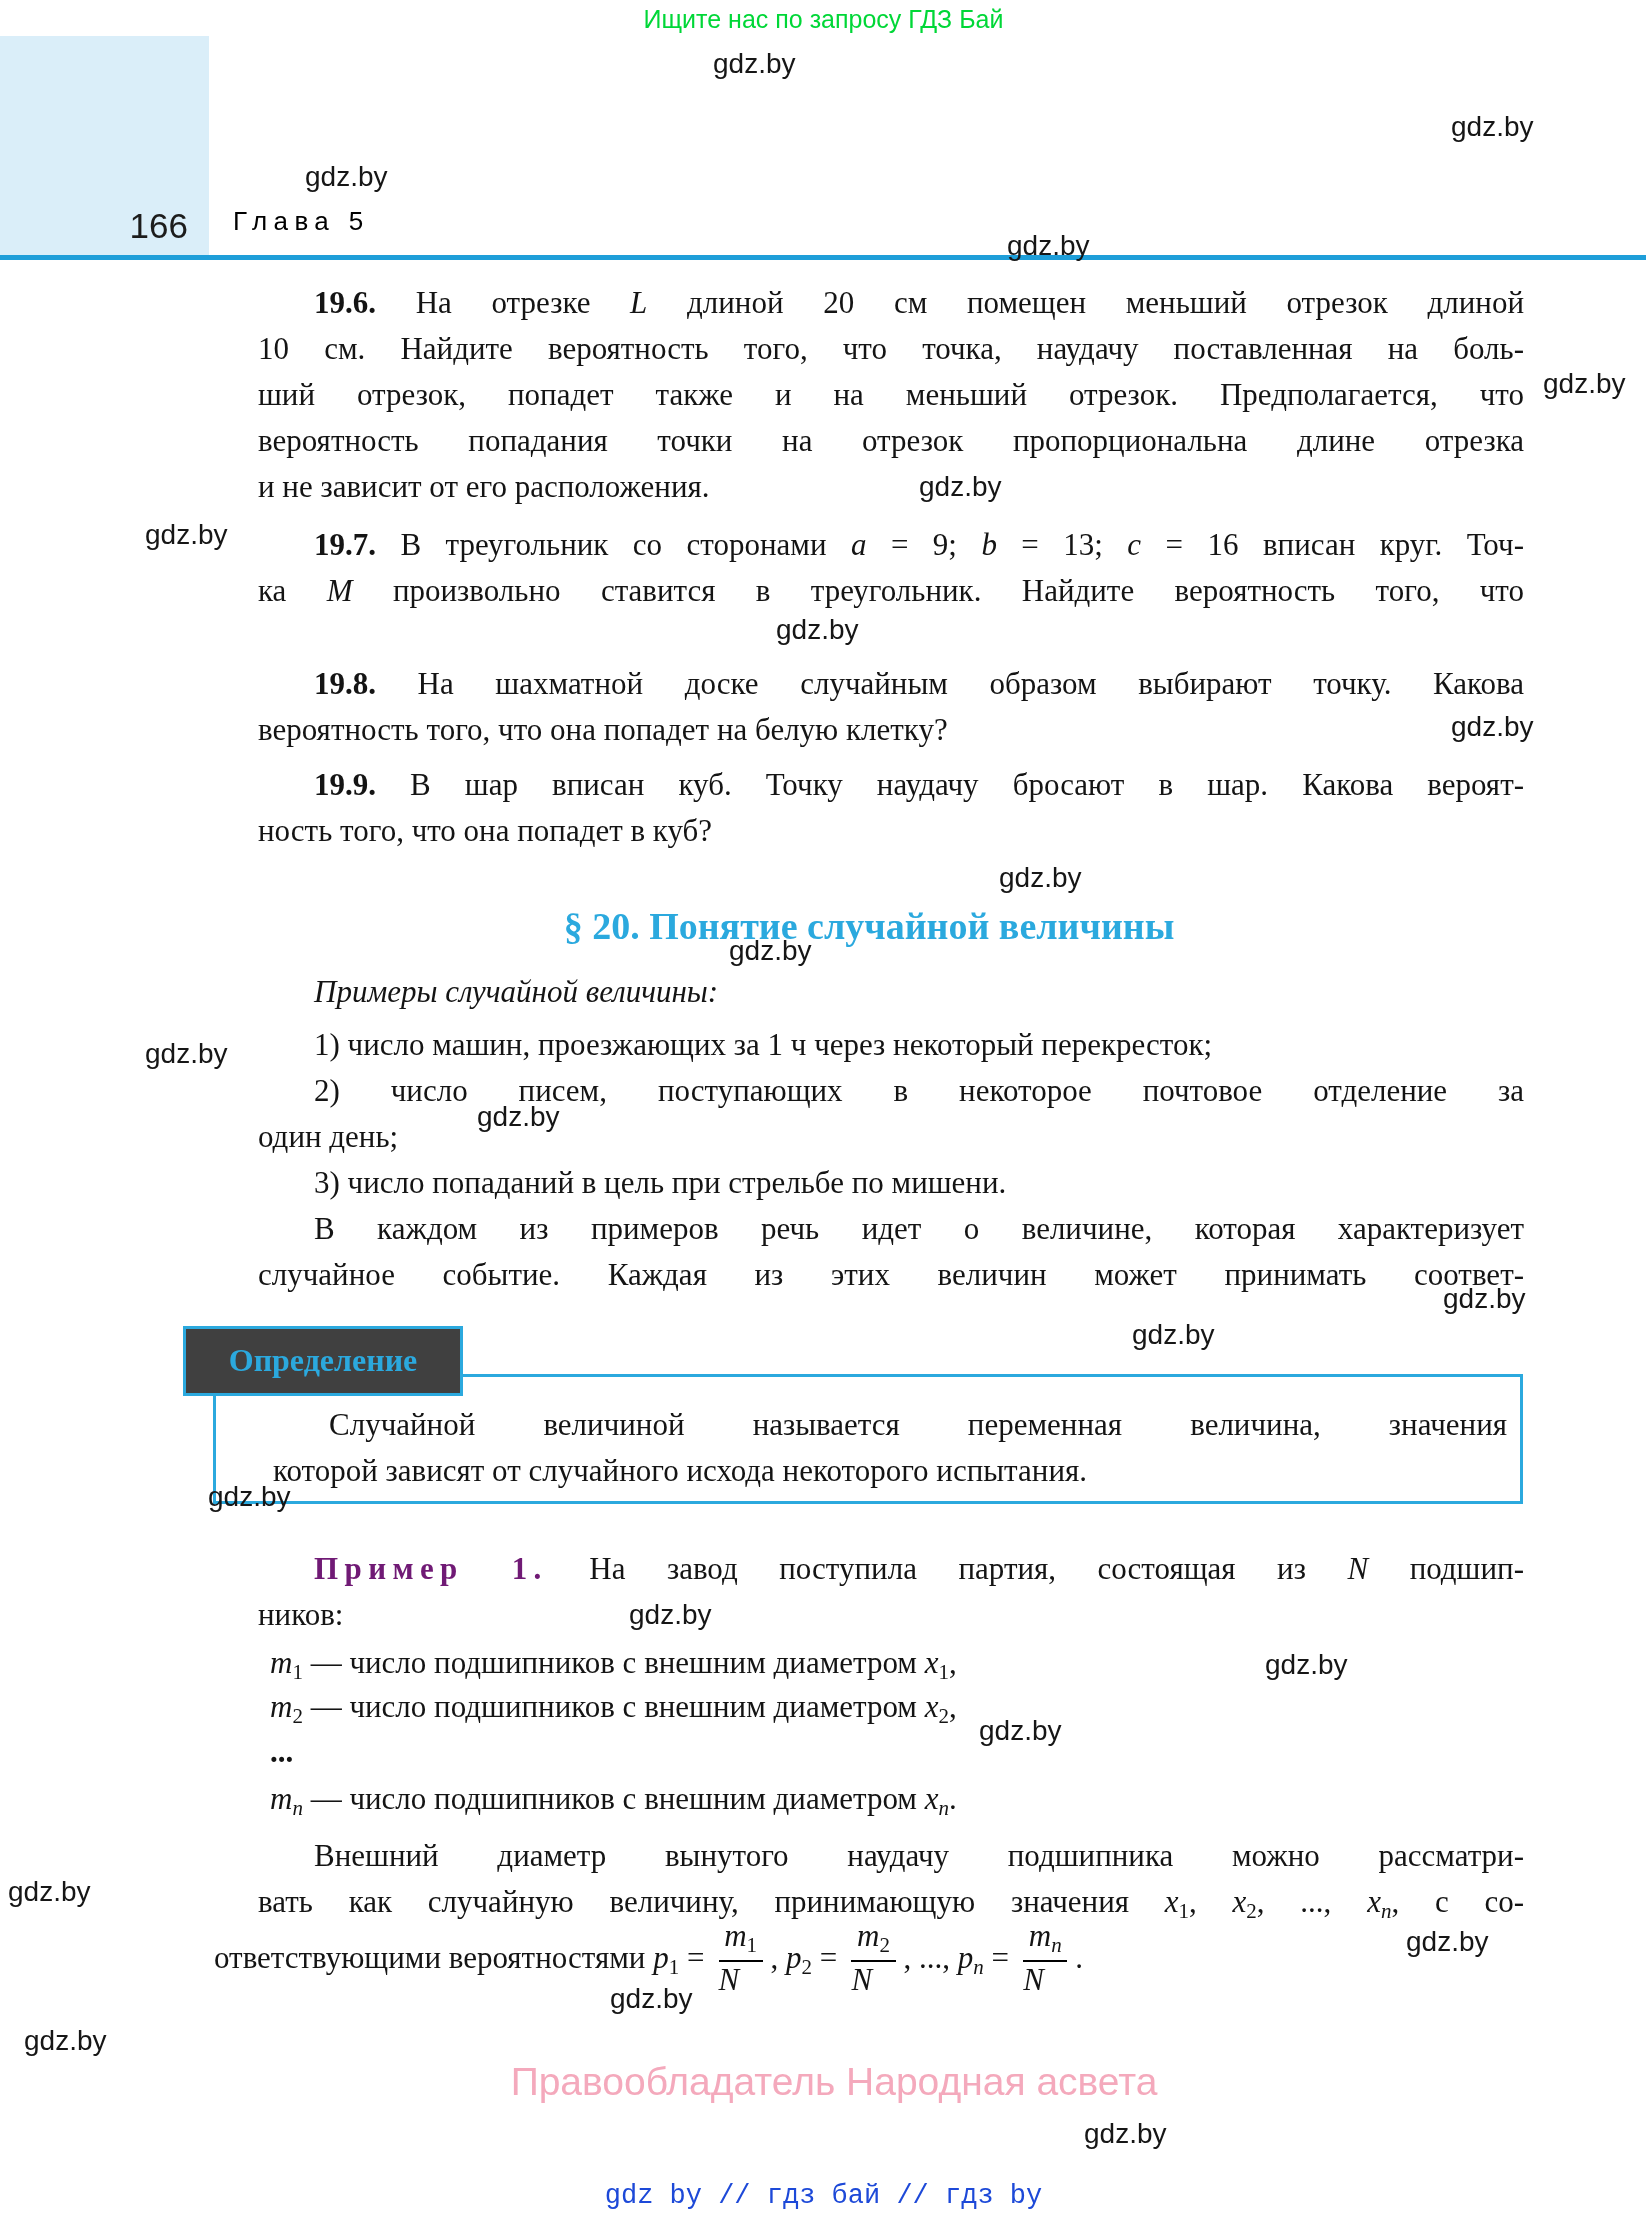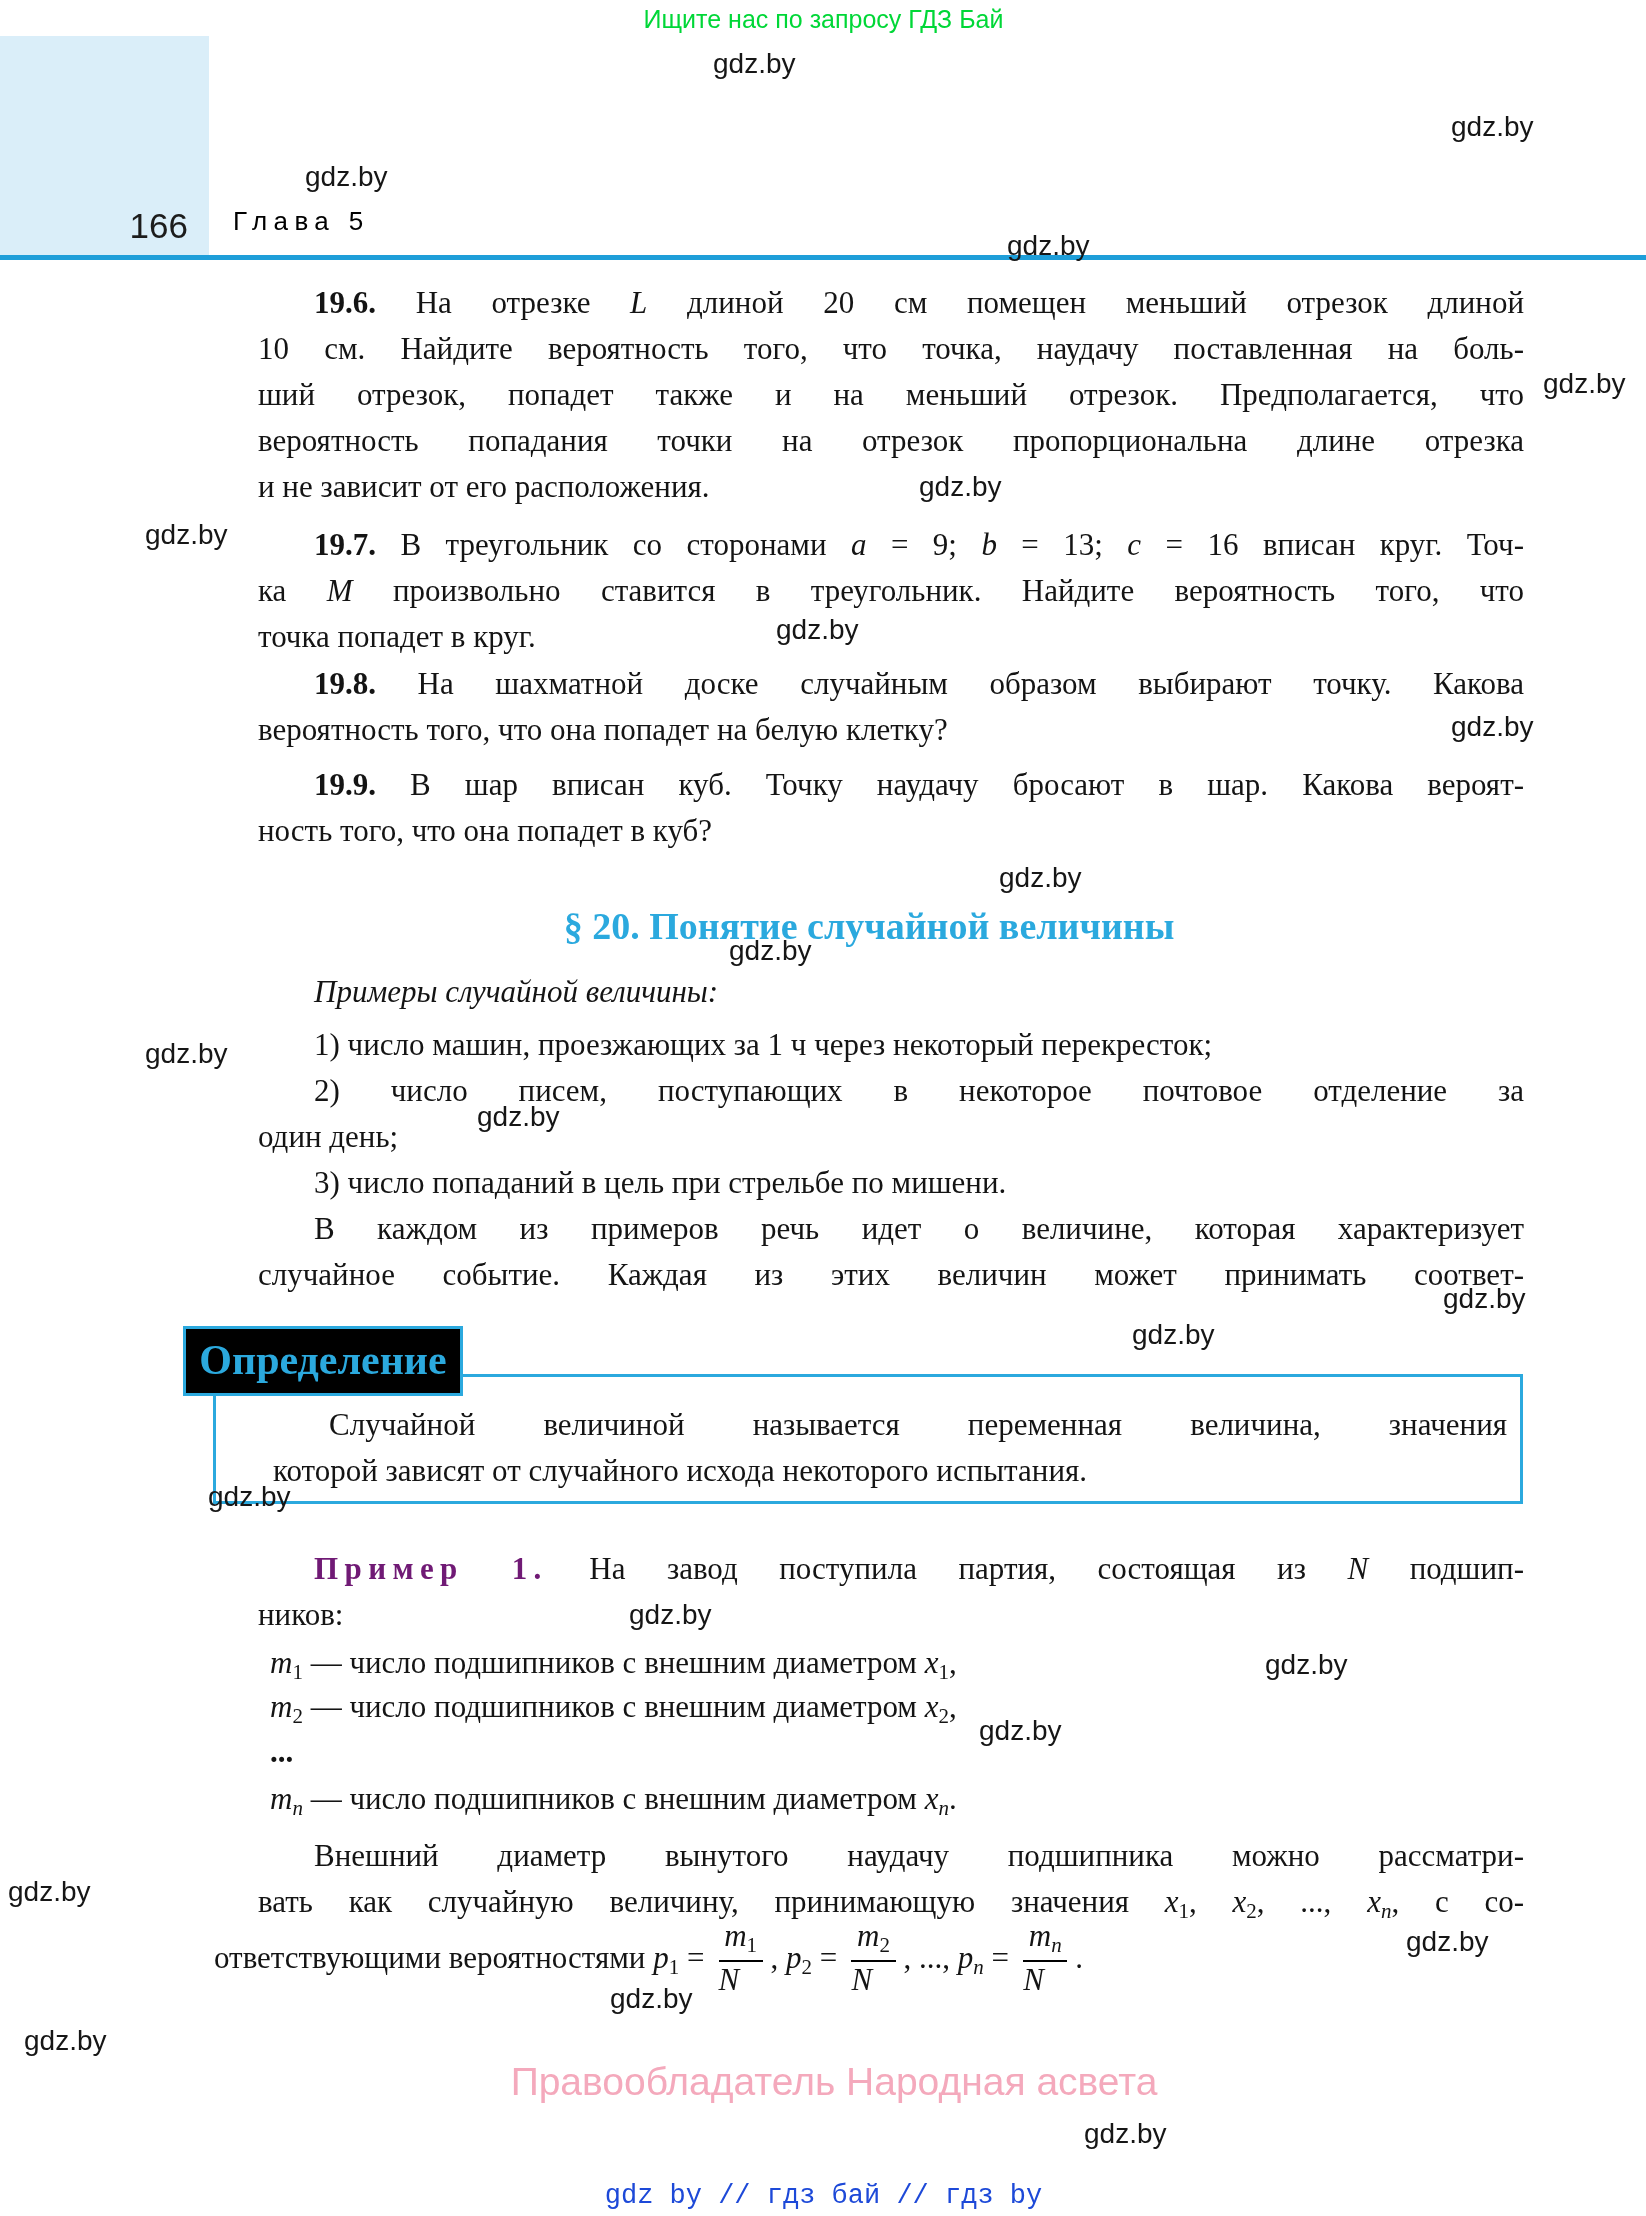--- a/index.html
+++ b/index.html
@@ -28,23 +28,23 @@
   .ind{text-indent:56px;}
   .b,.line .b{font-weight:bold;}
   .i{font-style:italic;}
   .sub{font-size:21px;vertical-align:-6.4px;}
   .lsp{letter-spacing:6.4px;}
   .sec-heading{position:absolute;left:214px;top:895px;width:1310px;text-align:center;
         font-size:38px;font-weight:bold;color:var(--accent);margin-top:9px;}
   
   .def-box{position:absolute;left:213px;top:1374px;width:1310px;height:130px;
         border:3.2px solid var(--accent);box-sizing:border-box;z-index:1;}
-  .def-label{position:absolute;left:183px;top:1326px;width:280px;height:70px;background:#000000;
+  .def-label{position:absolute;left:183px;top:1326px;width:280px;height:70px;background:#404040;
         border:3.2px solid var(--accent);box-sizing:border-box;z-index:3;text-align:center;
-        line-height:62px;font-size:42px;font-weight:bold;color:var(--accent);}
+        line-height:62px;font-size:32px;font-weight:bold;color:var(--accent);}
   .def-text{position:absolute;left:229px;top:1402px;width:1278px;z-index:4;}
   
   .mline{position:absolute;left:270px;height:50px;line-height:64px;white-space:nowrap;}
   
   .frac-line{position:absolute;left:214px;top:1912px;width:1310px;height:92px;line-height:92px;white-space:nowrap;}
   .frac{display:inline-block;vertical-align:middle;line-height:1.12;text-align:left;margin:0 8px 4.8px 6.4px;}
   .frac .num{display:block;border-bottom:2.4px solid #000;padding:0 5.6px 1.6px;}
   .frac .den{display:block;padding-top:1.6px;}
   
   .footer-pink{position:absolute;left:12px;top:2060px;width:1644px;text-align:center;
@@ -93,21 +93,20 @@
     <div class="line j ind"><span class="b">19.6.</span><span> На отрезке </span><span class="i">L</span><span> длиной 20 см помещен меньший отрезок длиной</span></div>
     <div class="line j"><span>10 см. Найдите вероятность того, что точка, наудачу поставленная на боль-</span></div>
     <div class="line j"><span>ший отрезок, попадет также и на меньший отрезок. Предполагается, что</span></div>
     <div class="line j"><span>вероятность попадания точки на отрезок пропорциональна длине отрезка</span></div>
     <div class="line"><span>и не зависит от его расположения.</span></div>
   </div>
 
   <div class="block" style="top:522px">
     <div class="line j ind"><span class="b">19.7.</span><span> В треугольник со сторонами </span><span class="i">a</span><span> = 9; </span><span class="i">b</span><span> = 13; </span><span class="i">c</span><span> = 16 вписан круг. Точ-</span></div>
     <div class="line j"><span>ка </span><span class="i">M</span><span> произвольно ставится в треугольник. Найдите вероятность того, что</span></div>
-    <div class="line"><span>точка попадет в круг.</span></div>
   </div>
 
   <div class="block" style="top:661px">
     <div class="line j ind"><span class="b">19.8.</span><span> На шахматной доске случайным образом выбирают точку. Какова</span></div>
     <div class="line"><span>вероятность того, что она попадет на белую клетку?</span></div>
   </div>
 
   <div class="block" style="top:762px">
     <div class="line j ind"><span class="b">19.9.</span><span> В шар вписан куб. Точку наудачу бросают в шар. Какова вероят-</span></div>
     <div class="line"><span>ность того, что она попадет в куб?</span></div>

